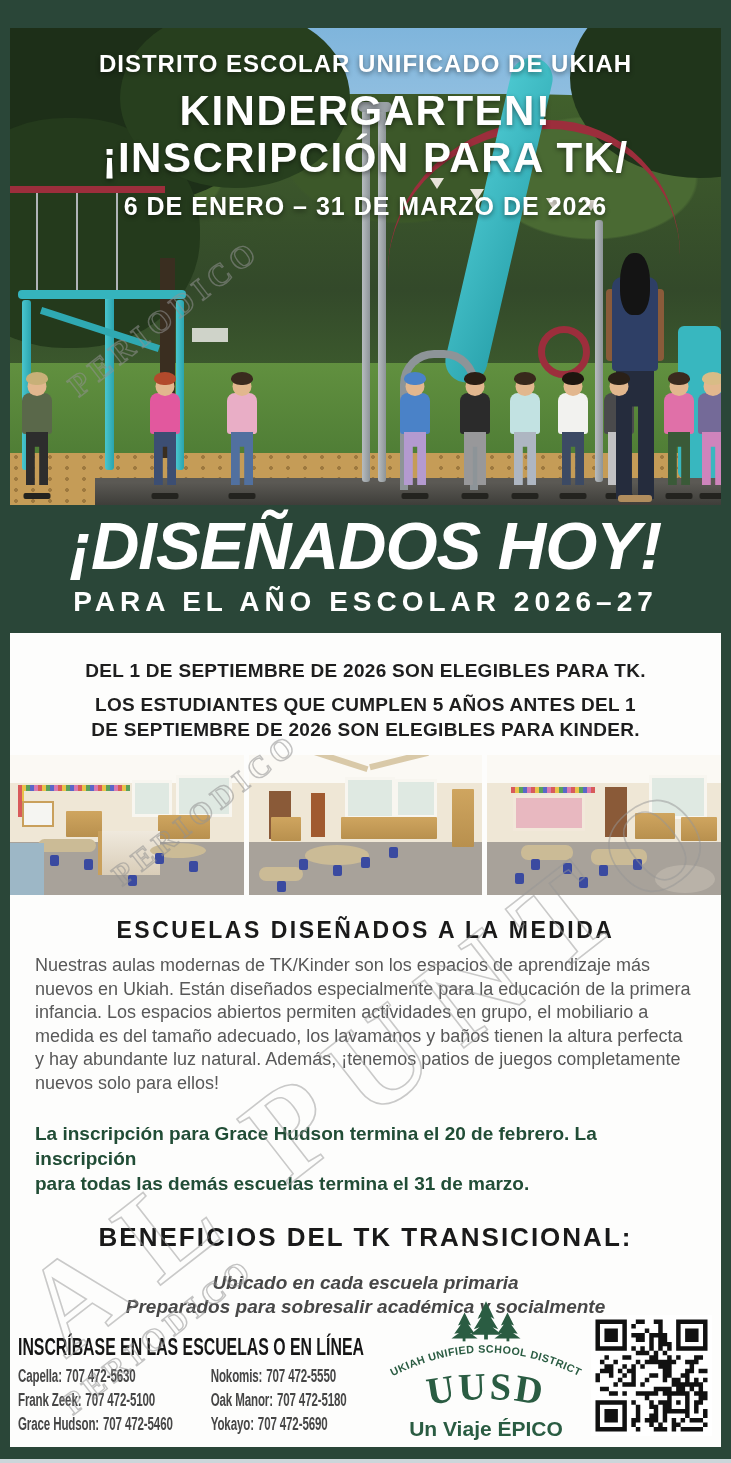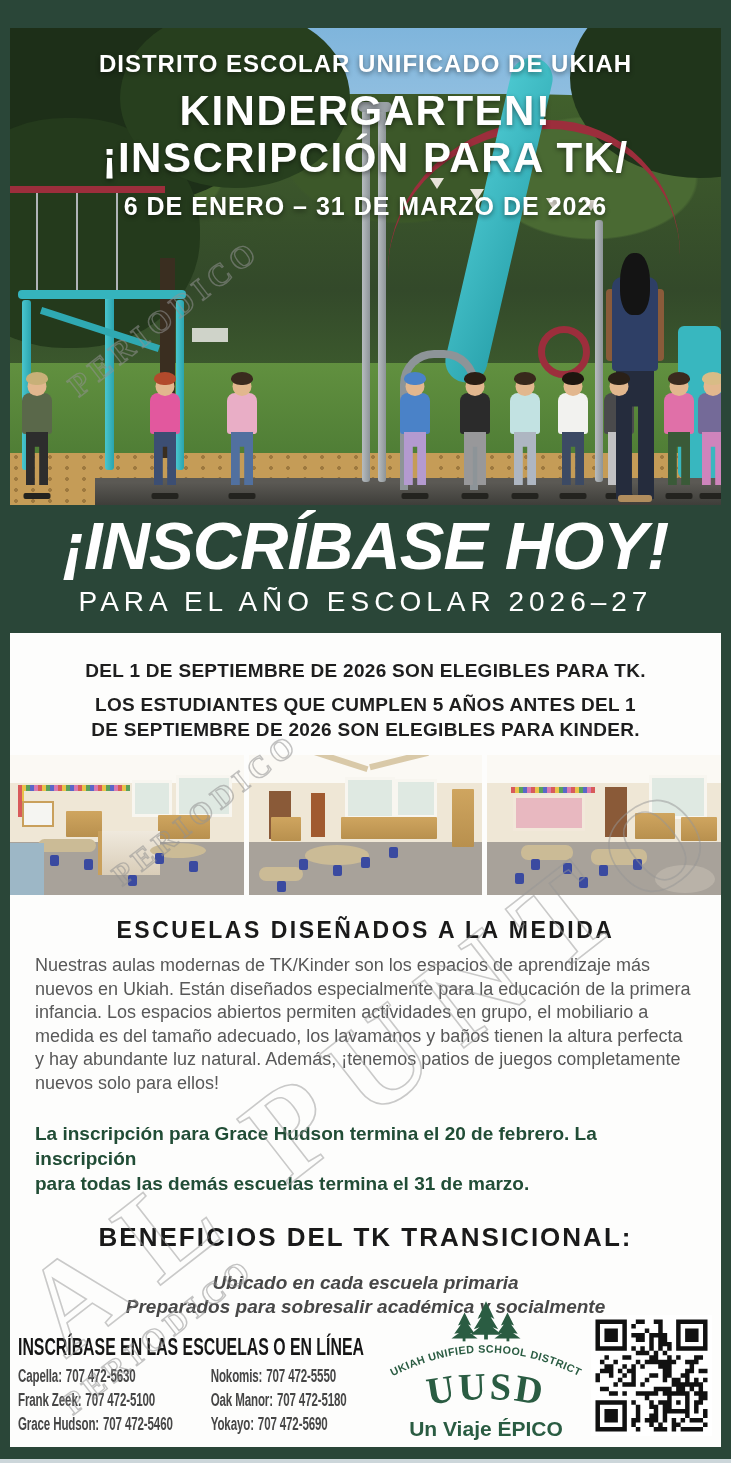--- a/index.html
+++ b/index.html
@@ -57,21 +57,21 @@
   .teacher .tft{top:240px;width:34px;height:7px;background:#b08d5e;border-radius:3px;}
   
   .hero-text{position:absolute;left:0;right:0;top:0;z-index:20;text-align:center;color:#fff;text-shadow:0 2px 5px rgba(0,0,0,.45);}
   .h-district{margin-top:22px;font-size:24px;font-weight:700;letter-spacing:1px;}
   .h-title{margin-top:9px;font-size:42px;line-height:47px;font-weight:700;letter-spacing:1.5px;}
   .h-dates{margin-top:11px;font-size:25px;font-weight:700;letter-spacing:1px;}
 
   
   .banner{position:absolute;left:10px;top:505px;width:711px;height:128px;background:#2a4638;text-align:center;color:#fff;}
   .b-headline{margin-top:4px;font-size:67px;line-height:74px;font-weight:700;font-style:italic;letter-spacing:-1px;}
-  .b-sub{margin-top:3px;font-size:28px;font-weight:400;letter-spacing:5px;}
+  .b-sub{margin-top:3px;font-size:28px;font-weight:700;letter-spacing:5px;}
 
   
   .panel{position:absolute;left:10px;top:633px;width:711px;height:814px;background:#fdfdfc;}
   .elig{margin:0 auto;width:680px;text-align:center;font-weight:700;font-size:19px;line-height:25px;letter-spacing:.3px;color:#1e1e1e;}
   .elig.first{padding-top:25px;}
   .elig.second{margin-top:9px;}
   .rooms{display:flex;gap:5px;margin-top:13px;height:140px;}
   .room{position:relative;flex:1;overflow:hidden;background:linear-gradient(180deg,#fbf9f4 0 20%,#efe7d6 20% 62%,#a8a29a 62% 100%);}
   .room b{display:block;position:absolute;}
   .win{background:#dfe9e2;border:3px solid #f8f6f0;}
@@ -224,21 +224,21 @@
       <div class="h-district">DISTRITO ESCOLAR UNIFICADO DE UKIAH</div>
       <div class="h-title">
         <div>KINDERGARTEN!</div>
         <div>¡INSCRIPCIÓN PARA TK/</div>
       </div>
       <div class="h-dates">6 DE ENERO – 31 DE MARZO DE 2026</div>
     </div>
   </div>
 
   <div class="banner">
-    <div class="b-headline">¡INSCRÍBASE HOY!</div>
+    <div class="b-headline">¡DISEÑADOS HOY!</div>
     <div class="b-sub">PARA EL AÑO ESCOLAR 2026–27</div>
   </div>
 
   <div class="panel">
 
     <div class="elig first">
       <div>DEL 1 DE SEPTIEMBRE DE 2026 SON ELEGIBLES PARA TK.</div>
     </div>
     <div class="elig second">
       <div>LOS ESTUDIANTES QUE CUMPLEN 5 AÑOS ANTES DEL 1</div>

